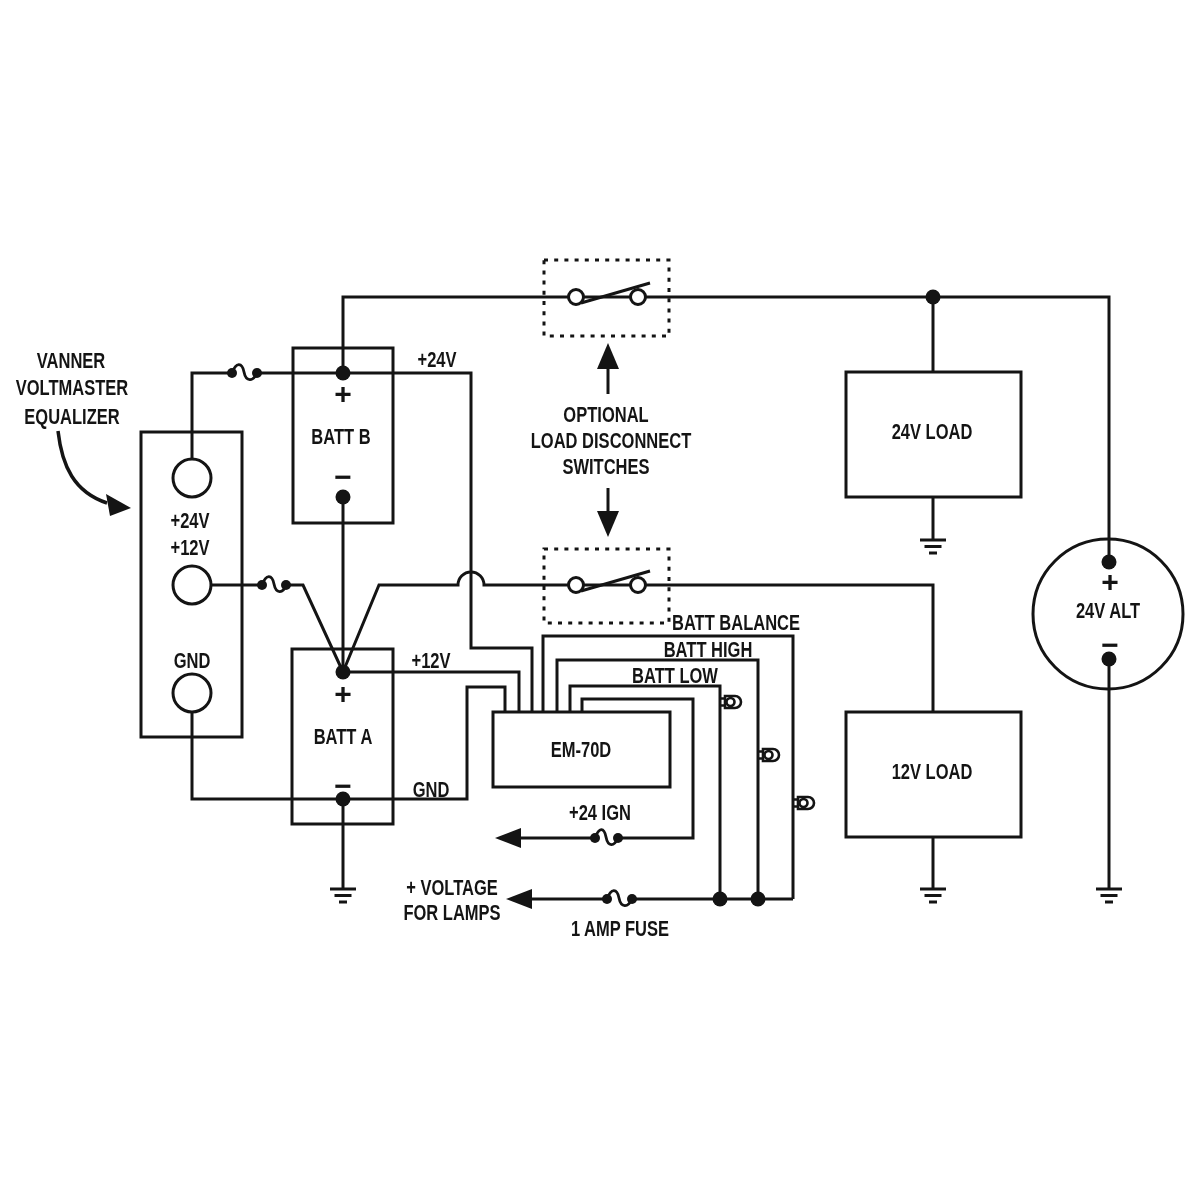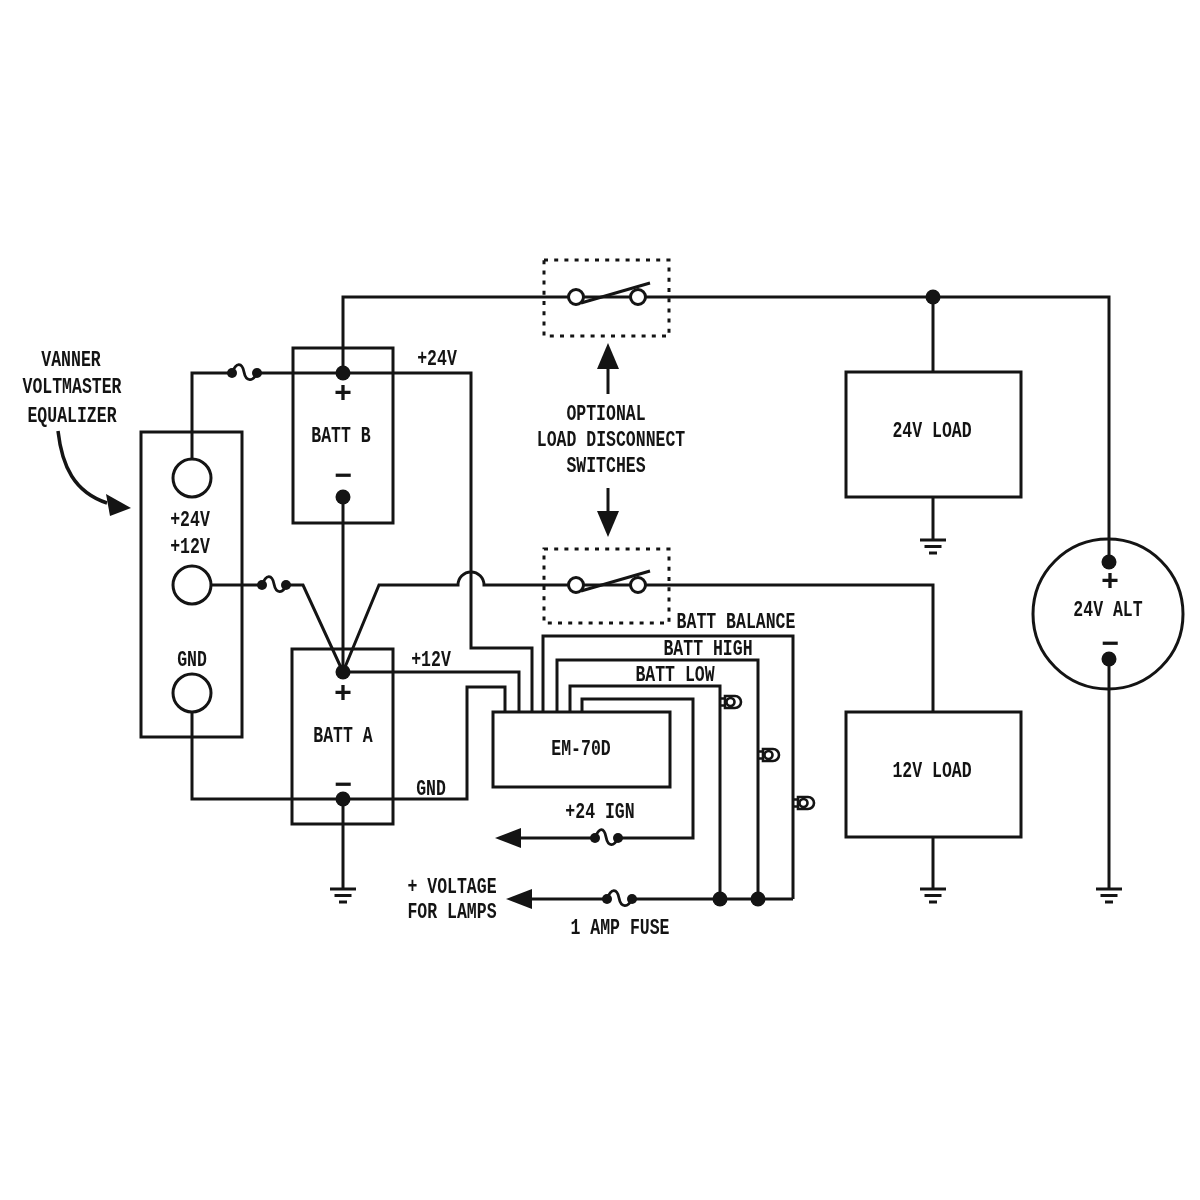--- a/index.html
+++ b/index.html
@@ -1,18 +1,18 @@
 <!DOCTYPE html>
 <html><head>
 <meta charset="utf-8">
 <style>
   html,body{margin:0;padding:0;background:#ffffff;}
   #stage{
     position:relative;width:1200px;height:1200px;background:#ffffff;overflow:hidden;
-    font-family:Liberation Mono, monospace;
+    font-family:Liberation Sans, sans-serif;
   }
   #schematic-svg{position:absolute;left:0;top:0;}
   .lbl{
     position:absolute;color:#141414;font-weight:700;font-size:22px;line-height:1;
     white-space:nowrap;transform:translate(-50%,-50%) scaleX(0.75);
   }
   .sign{
     position:absolute;color:#141414;font-weight:700;font-size:30px;line-height:1;
     white-space:nowrap;transform:translate(-50%,-50%);
   }

